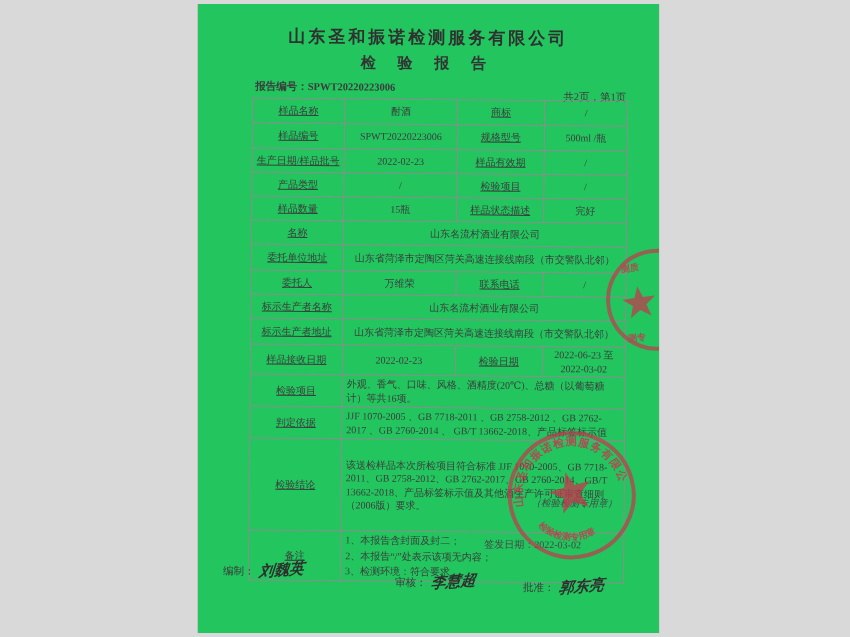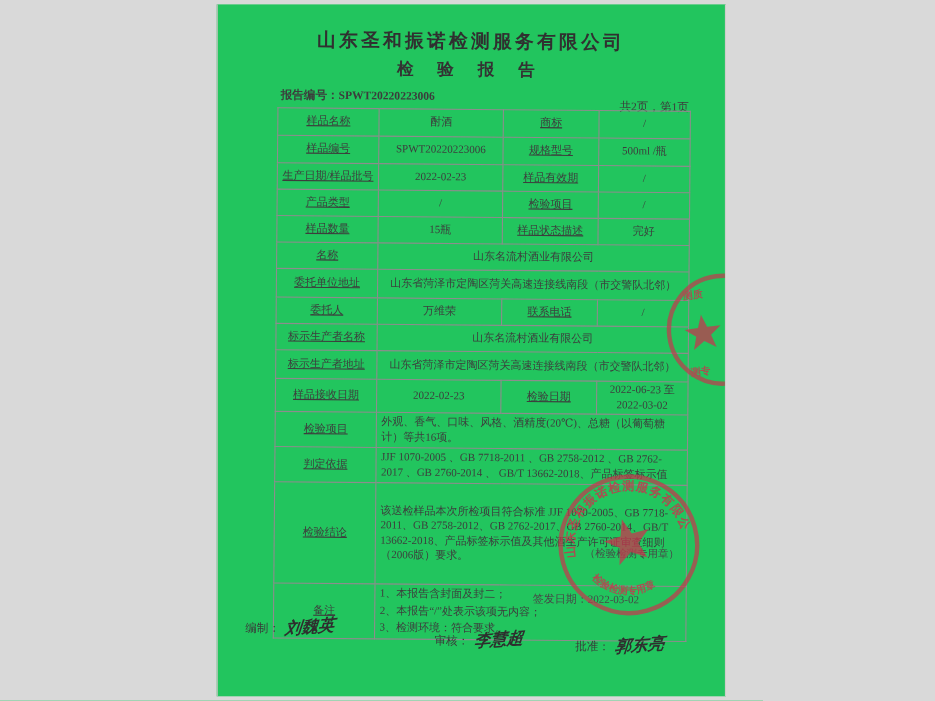--- a/index.html
+++ b/index.html
@@ -34,21 +34,21 @@
   td.sv{text-align:center;}
   td.lt{text-align:left;vertical-align:middle;line-height:1.5;}
   td.tp{vertical-align:top;padding-top:3px;}
   .note-line{text-align:left;line-height:1.55;}
   .sigrow{position:absolute;top:556px;left:30px;width:420px;font-size:10.5px;color:#3a3a3a;}
   .sig-item{position:absolute;white-space:nowrap;}
   .sig-name{
     display:inline-block;font-size:15px;color:#2e2e2e;font-style:italic;
     transform:rotate(-5deg) skewX(-10deg);margin-left:4px;font-weight:bold;
   }
-  .seal-caption{position:absolute;left:338px;top:492px;font-size:9.5px;color:#474747;z-index:1;}
+  .seal-caption{position:absolute;left:338px;top:492px;font-size:9.5px;color:#474747;z-index:1;font-style:italic;}
   .issue-date{position:absolute;left:291px;top:507px;font-size:10px;color:#474747;z-index:1;margin-top:26px;}
   .stamp-big{position:absolute;left:308px;top:420px;width:140px;height:140px;z-index:2;
              transform:rotate(-16deg);opacity:.82;}
   .stamp-edge{position:absolute;left:400px;top:236px;width:120px;height:120px;z-index:2;
               transform:rotate(-8deg);opacity:.8;}
 </style>
 </head>
 <body>
 
 <div class="paper">

